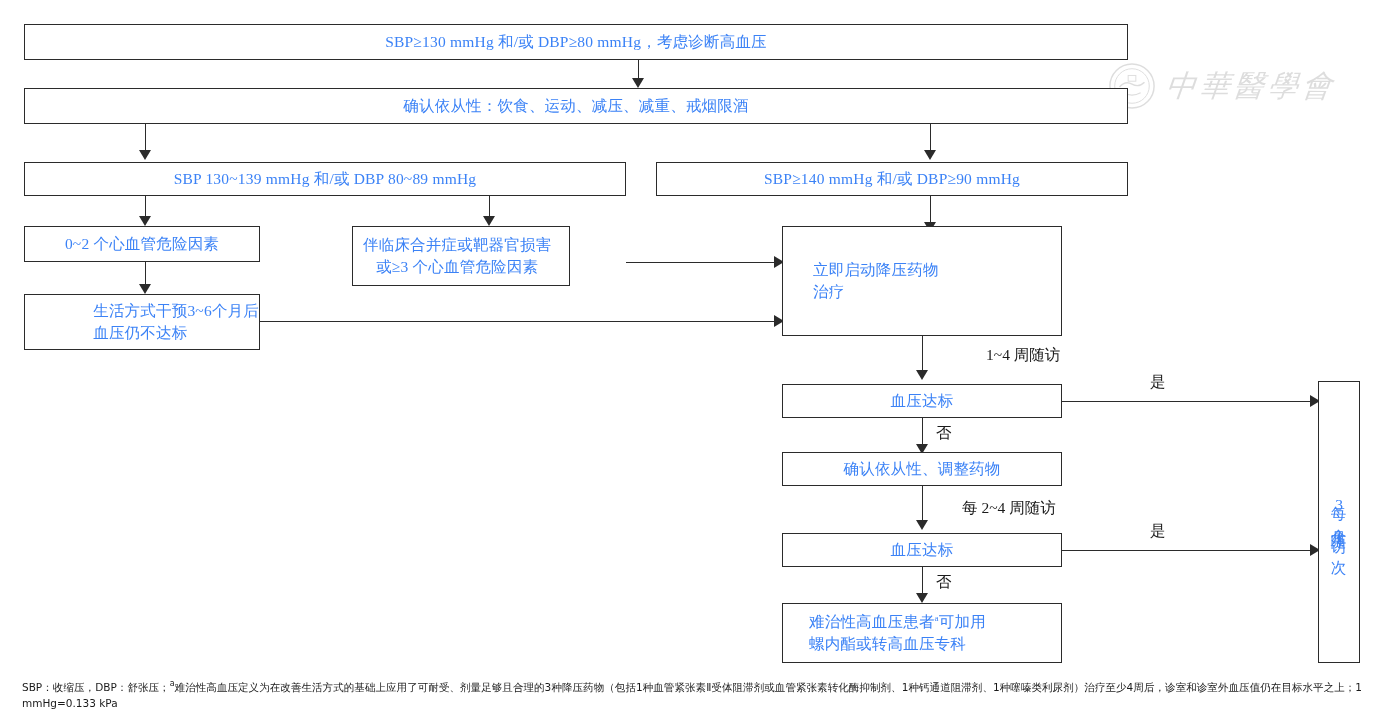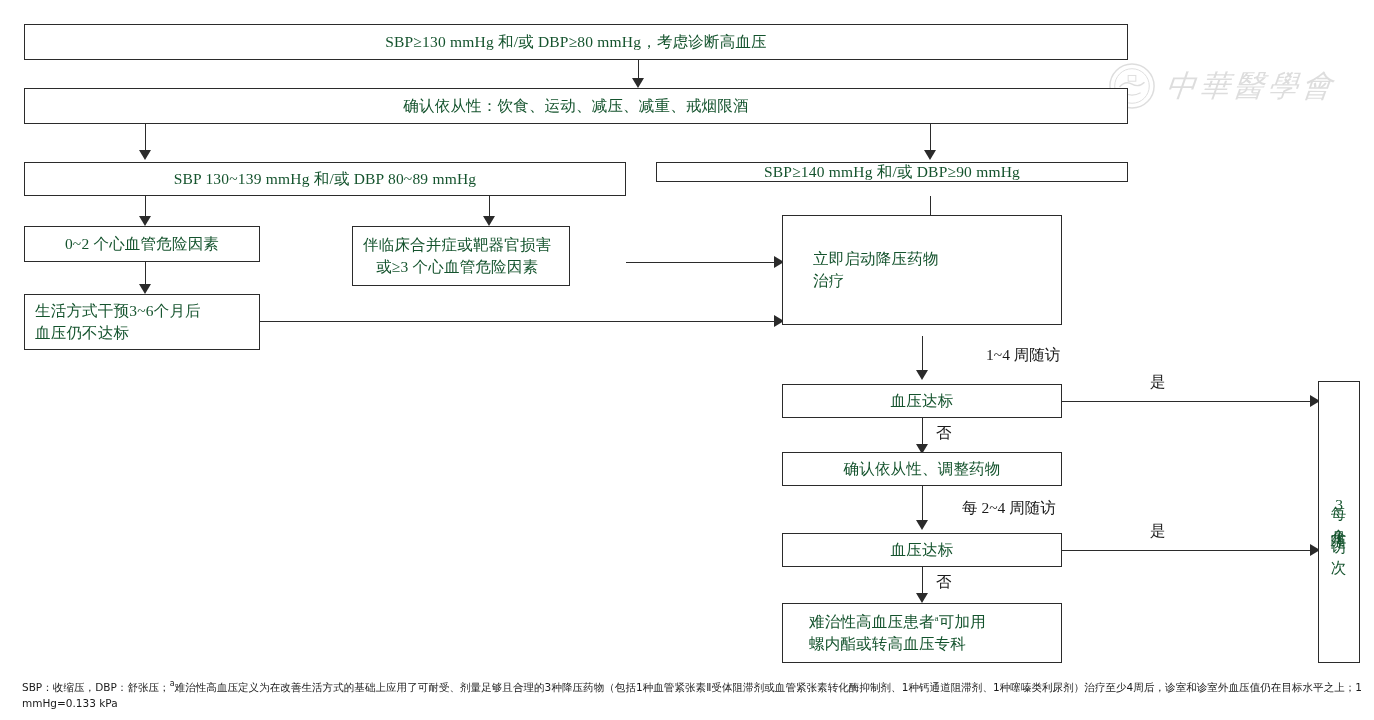--- a/index.html
+++ b/index.html
@@ -18,21 +18,21 @@
   }
 
   
   .box {
     position: absolute;
     box-sizing: border-box;
     border: 1.6px solid #2b2b2b;
     background: #ffffff;
     display: flex;
     align-items: center;
-    color: #14532d;
+    color: #3b82f6;
     font-size: 15.5px;
     line-height: 1.45;
     letter-spacing: 0.2px;
   }
   .box.center  { justify-content: center; text-align: center; }
   .box.left    { justify-content: flex-start; text-align: left; padding-left: 10px; }
   .box .txt    { white-space: pre-line; }
 
   
   .vline {
@@ -151,21 +151,21 @@
 
   <div class="vline" style="left:145px; top:124px; height:28px;"></div>
   <div class="arrow-down" style="left:138.5px; top:150px;"></div>
   <div class="vline" style="left:930px; top:124px; height:28px;"></div>
   <div class="arrow-down" style="left:923.5px; top:150px;"></div>
 
   <div class="box center" style="left:24px; top:162px; width:602px; height:34px;">
     <span class="txt">SBP 130~139 mmHg 和/或 DBP 80~89 mmHg</span>
   </div>
 
-  <div class="box center" style="left:656px; top:162px; width:472px; height:20px;">
+  <div class="box center" style="left:656px; top:162px; width:472px; height:34px;">
     <span class="txt">SBP≥140 mmHg 和/或 DBP≥90 mmHg</span>
   </div>
 
   <div class="vline" style="left:145px; top:196px; height:22px;"></div>
   <div class="arrow-down" style="left:138.5px; top:216px;"></div>
   <div class="vline" style="left:489px; top:196px; height:22px;"></div>
   <div class="arrow-down" style="left:482.5px; top:216px;"></div>
 
   <div class="vline" style="left:930px; top:196px; height:30px;"></div>
   <div class="arrow-down" style="left:923.5px; top:222px;"></div>
@@ -178,29 +178,29 @@
   <div class="arrow-down" style="left:138.5px; top:284px;"></div>
 
   <div class="box left" style="left:352px; top:226px; width:218px; height:60px;text-align:center;">
     <span class="txt">伴临床合并症或靶器官损害
 或≥3 个心血管危险因素</span>
   </div>
 
   <div class="hline" style="left:626px; top:262px; width:150px;"></div>
   <div class="arrow-right" style="left:774px; top:255.5px;"></div>
 
-  <div class="box left" style="left:24px; top:294px; width:236px; height:56px;">
+  <div class="box left" style="left:24px; top:294px; width:236px; height:56px;justify-content:flex-end;">
     <span class="txt">生活方式干预3~6个月后
 血压仍不达标</span>
   </div>
 
   <div class="hline" style="left:260px; top:321px; width:516px;"></div>
   <div class="arrow-right" style="left:774px; top:314.5px;"></div>
 
-  <div class="box left" style="left:782px; top:215px; width:280px; height:110px; padding-left:30px;">
+  <div class="box left" style="left:782px; top:226px; width:280px; height:110px; padding-left:30px;">
     <span class="txt">立即启动降压药物
 治疗</span>
   </div>
 
   <div class="vline" style="left:922px; top:336px; height:36px;"></div>
   <div class="arrow-down" style="left:915.5px; top:370px;"></div>
   <div class="edge-label" style="left:986px; top:345px;">1~4 周随访</div>
 
   <div class="box center" style="left:782px; top:384px; width:280px; height:34px;">
     <span class="txt">血压达标</span>

